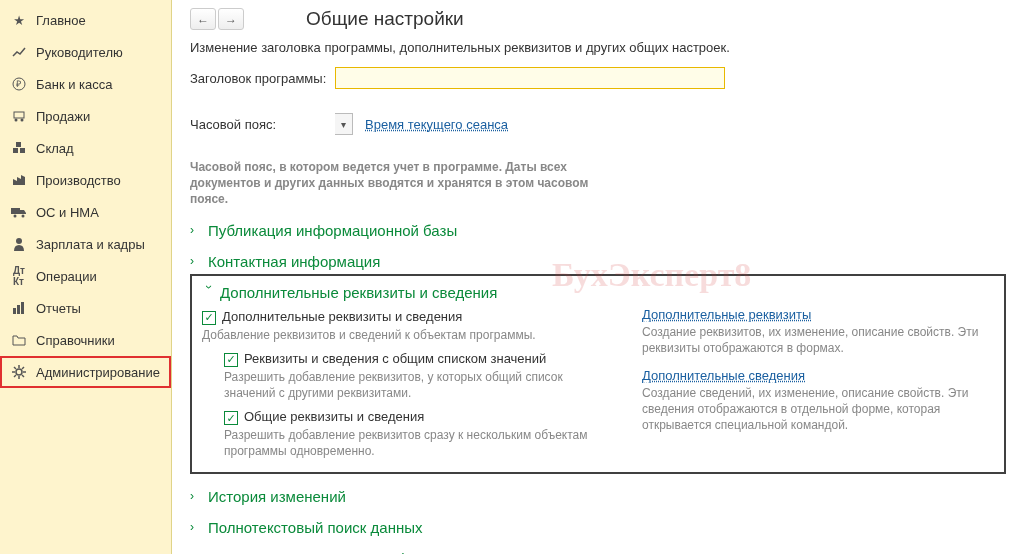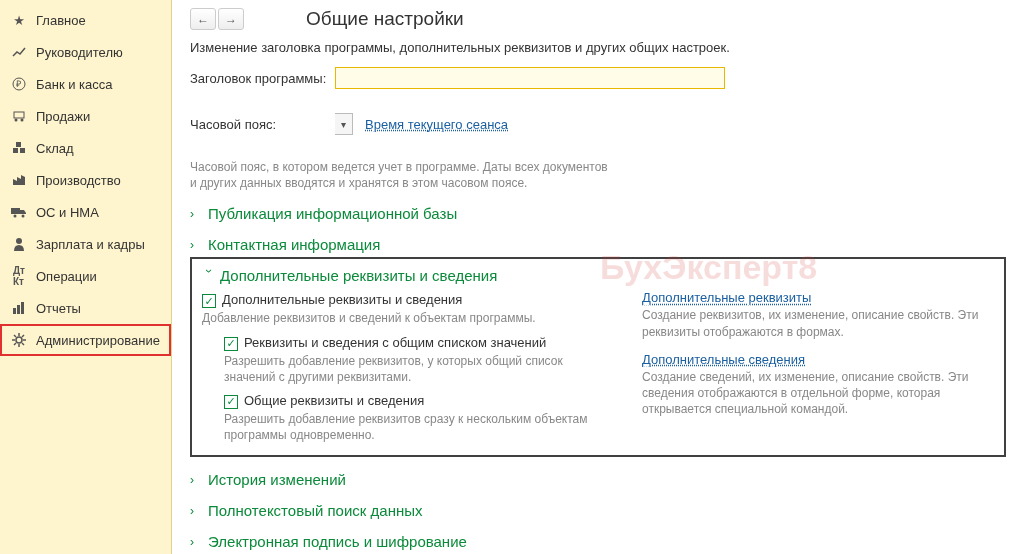--- a/index.html
+++ b/index.html
@@ -27,21 +27,21 @@
 .box-highlight { border: 2px solid #404040; padding: 8px 10px 12px; margin-top: 4px; }
 .checkbox-row { display:flex; align-items:flex-start; margin-top:2px; }
 .cb { width:14px; height:14px; border:1px solid #0a8a3a; background:#fff; display:inline-flex; align-items:center; justify-content:center; margin-right:6px; margin-top:2px; flex-shrink:0; }
 .cb.checked::after { content:"✓"; color:#0a8a3a; font-size:11px; line-height:1; }
 .sub { margin-left: 22px; margin-top:8px; }
 .cols { display:flex; gap: 40px; }
 .col-left { flex: 0 0 400px; }
 .col-right { flex: 1; }
 .rlink { color:#1a5fa0; text-decoration: underline dotted; cursor:pointer; display:inline-block; margin-bottom:2px; }
 .rdesc { color:#888; font-size:12px; line-height:1.35; margin-bottom:12px; }
-.watermark { position:absolute; left:380px; top:248px; font-size:34px; font-weight:bold; color:rgba(210,60,60,0.18); pointer-events:none; font-family: Liberation Sans, sans-serif; margin-left: 48px; }
+.watermark { position:absolute; left:380px; top:256px; font-size:34px; font-weight:bold; color:rgba(210,60,60,0.18); pointer-events:none; font-family: Liberation Serif, serif; }
 .watermark2 { position:absolute; left:380px; top:296px; font-size:15px; color:rgba(150,150,150,0.35); pointer-events:none; letter-spacing:2px; }
 .main { position:relative; }
 </style>
 </head>
 <body>
 
 <div class="sidebar">
   <div class="sidebar-item">
       <span class="icon">★</span>
       <span>Главное</span>
@@ -117,20 +117,28 @@
     </div>
   <div class="sidebar-item">
       <span class="icon">
         <svg width="14" height="12">
           <rect x="1" y="6" width="3" height="6" fill="#555"></rect>
           <rect x="5" y="3" width="3" height="9" fill="#555"></rect>
           <rect x="9" y="0" width="3" height="12" fill="#555"></rect>
         </svg>
       </span>
       <span>Отчеты</span>
+    </div>
+  <div class="sidebar-item">
+      <span class="icon">
+        <svg width="14" height="12">
+          <path d="M1,2 L5,2 L6,4 L13,4 L13,11 L1,11 Z" stroke="#555" fill="none"></path>
+        </svg>
+      </span>
+      <span>Справочники</span>
     </div>
   <div class="sidebar-item active">
       <span class="icon">
         <svg width="14" height="14">
           <circle cx="7" cy="7" r="3" stroke="#555" fill="none" stroke-width="1.5"></circle>
           <g stroke="#555" stroke-width="1.5">
             <line x1="7" y1="0" x2="7" y2="3"></line>
             <line x1="7" y1="11" x2="7" y2="14"></line>
             <line x1="0" y1="7" x2="3" y2="7"></line>
             <line x1="11" y1="7" x2="14" y2="7"></line>
@@ -161,21 +169,21 @@
     <input class="text-input" type="text" value="" style="">
   </div>
 
   <div class="form-row">
     <div class="form-label">Часовой пояс:</div>
     <div class="select-wrap">
       <div class="select-caret">▾</div>
     </div>
     <span class="link">Время текущего сеанса</span>
   </div>
-  <div class="hint" style="max-width:420px;">Часовой пояс, в котором ведется учет в программе. Даты всех документов и других данных вводятся и хранятся в этом часовом поясе.</div>
+  <div class="hint" style="max-width:420px;font-weight:bold;">Часовой пояс, в котором ведется учет в программе. Даты всех документов и других данных вводятся и хранятся в этом часовом поясе.</div>
 
   <div class="section">
     <div class="section-header">
         <span class="chev">›</span>
         <span>Публикация информационной базы</span>
       </div>
   </div>
   <div class="section">
     <div class="section-header">
         <span class="chev">›</span>

